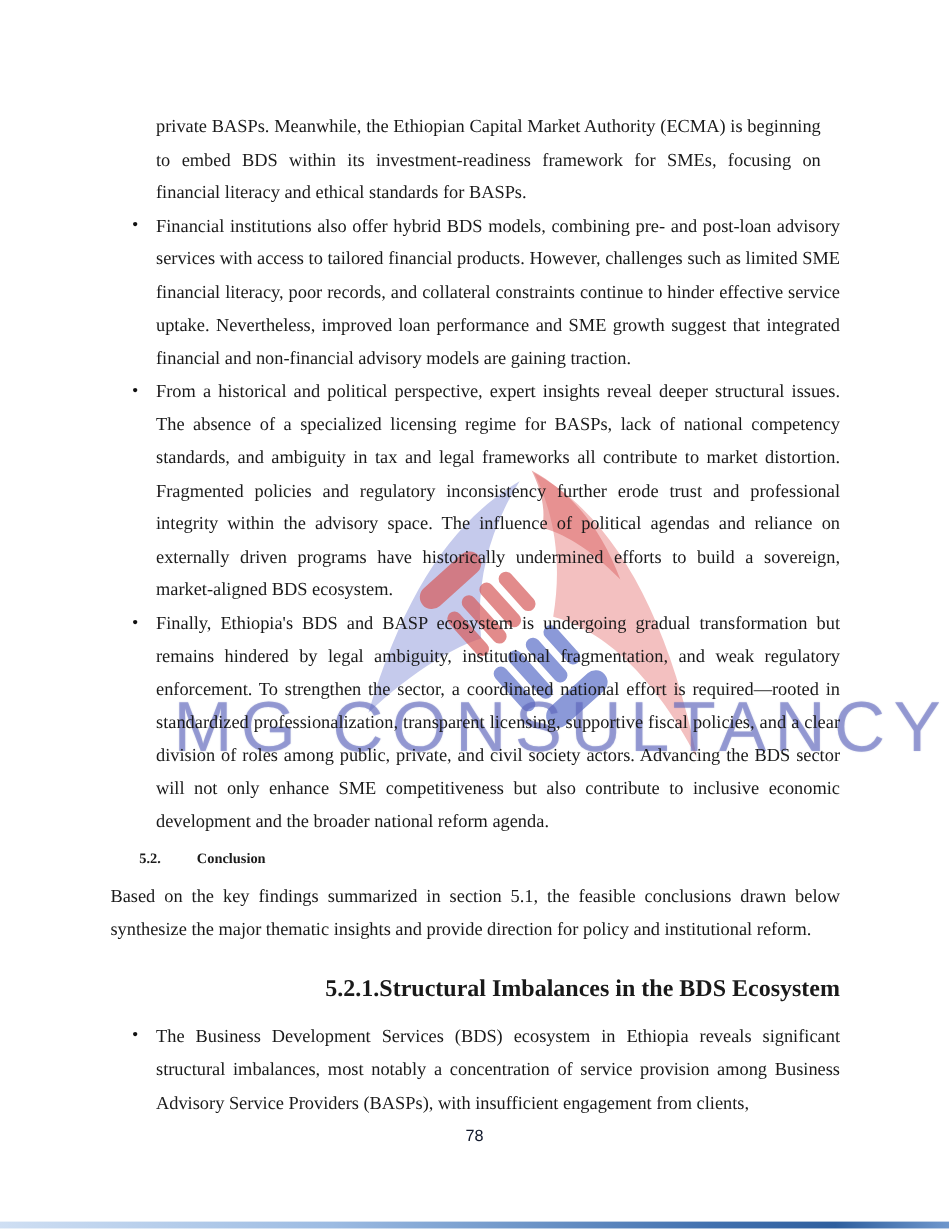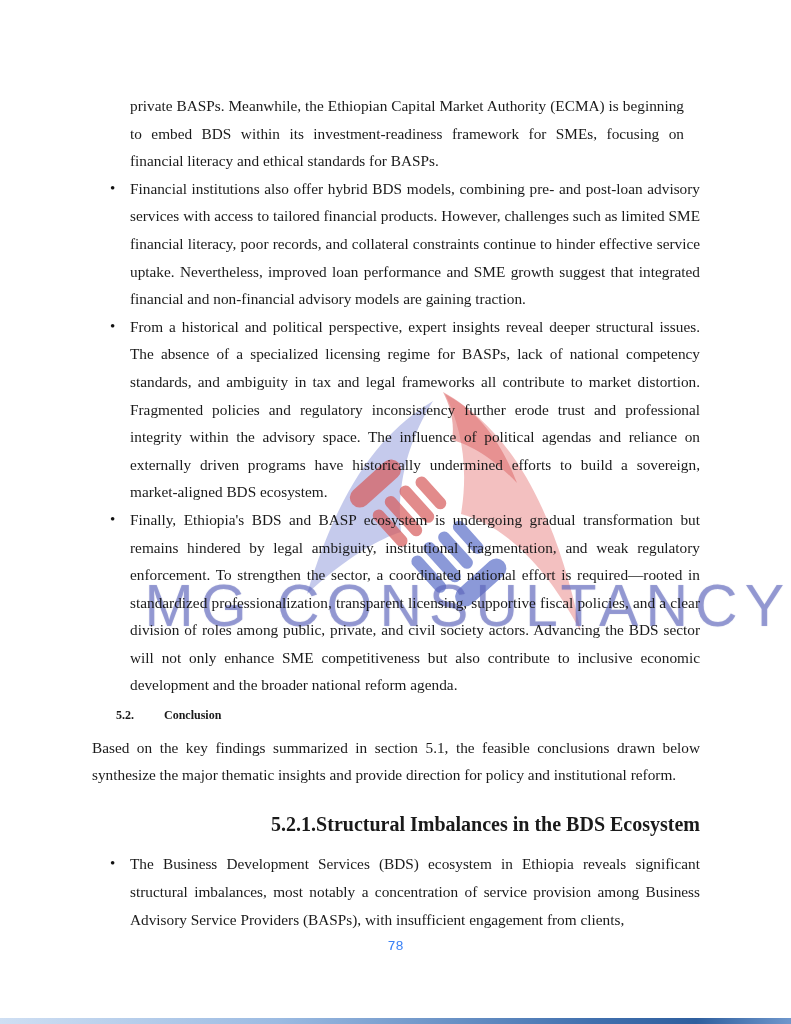--- a/index.html
+++ b/index.html
@@ -39,22 +39,22 @@
   p.intro { margin:0; }
   h3.subsec {
     font-size:20px; font-weight:bold; line-height:27.6px;
     margin:22px 0 12px 48px; text-align:right;
   }
   h3.subsec .hnum { display:inline-block; width:70px; }
 
   
   .pagenum {
     position:absolute; left:0; right:0; top:939px; z-index:1;
-    text-align:center; font-family:Liberation Mono, monospace;
-    font-size:13.5px; color:#3b82f6;
+    text-align:center; font-family:Liberation Sans, sans-serif;
+    font-size:13.5px; color:#0f172a;
   }
   .bottom-bar {
     position:absolute; left:0; right:0; bottom:0; height:6px; z-index:2;
     background:linear-gradient(90deg,#cfdff3 0%,#9cbbe2 35%,#4170ae 75%,#2f5f9e 88%,#6f97cc 100%);
   }
 </style>
 </head>
 <body>
 
 <div class="page">

